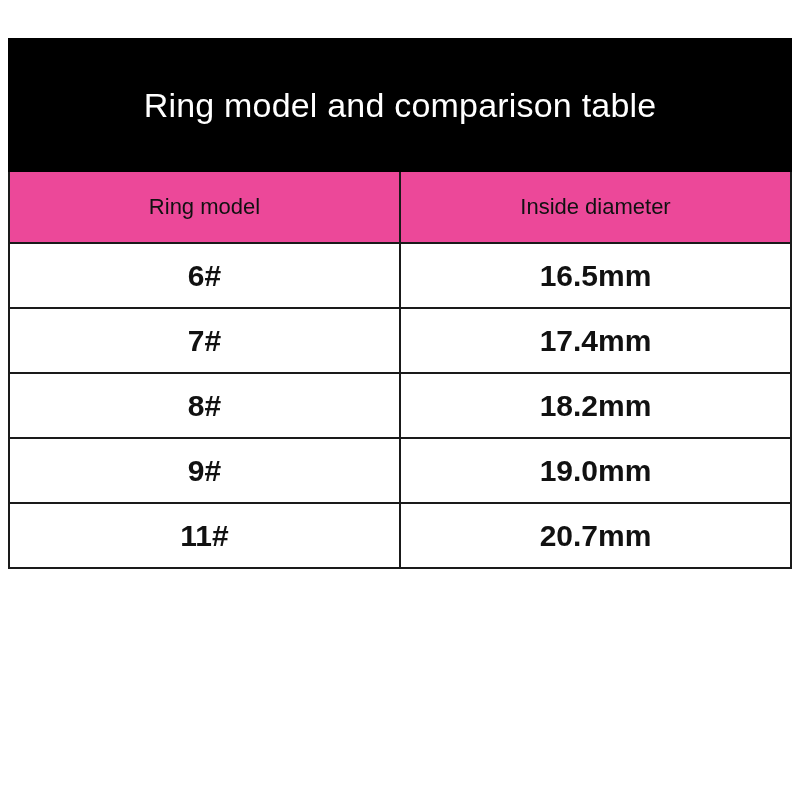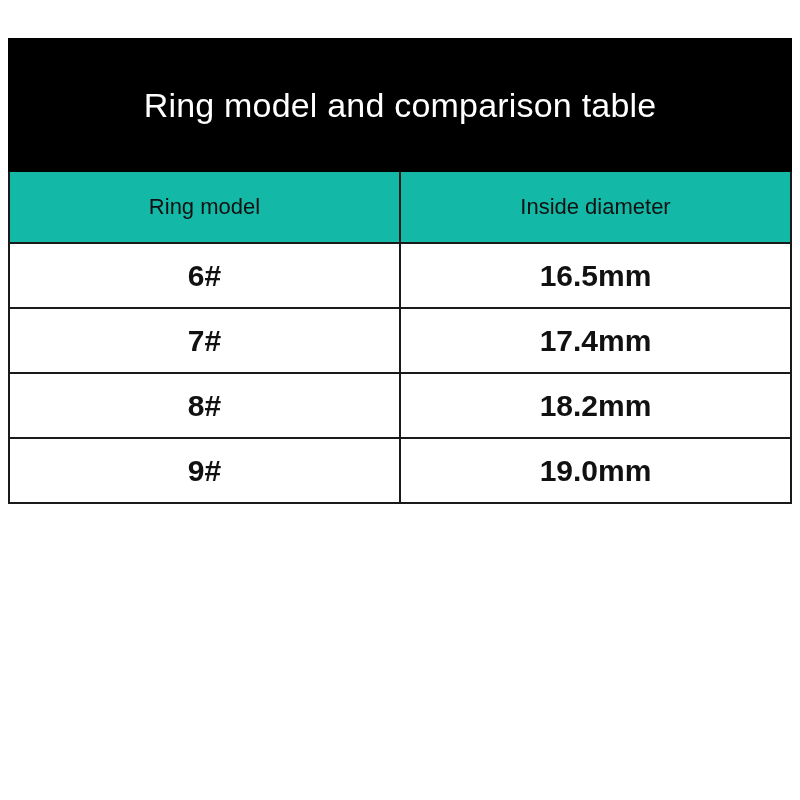--- a/index.html
+++ b/index.html
@@ -45,21 +45,21 @@
     color: #ffffff;
     height: 130px;
     font-size: 34px;
     font-weight: 400;
     letter-spacing: 0.2px;
     border: 2px solid #000000 !important;
     margin-top: 45px;
   }
 
   .head-cell {
-    background: #14b8a6;
+    background: #ec4899;
     color: #111111;
     height: 70px;
     font-size: 22px;
     font-weight: 400;
   }
 
   .body-cell {
     background: #ffffff;
     color: #111111;
     height: 63px;
@@ -94,16 +94,20 @@
           <td class="body-cell col-diam">17.4mm</td>
         </tr>
         <tr>
           <td class="body-cell col-model">8#</td>
           <td class="body-cell col-diam">18.2mm</td>
         </tr>
         <tr>
           <td class="body-cell col-model">9#</td>
           <td class="body-cell col-diam">19.0mm</td>
         </tr>
+        <tr>
+          <td class="body-cell col-model">11#</td>
+          <td class="body-cell col-diam">20.7mm</td>
+        </tr>
       </tbody>
     </table>
   </div>
 </div>
 
 </body></html>

